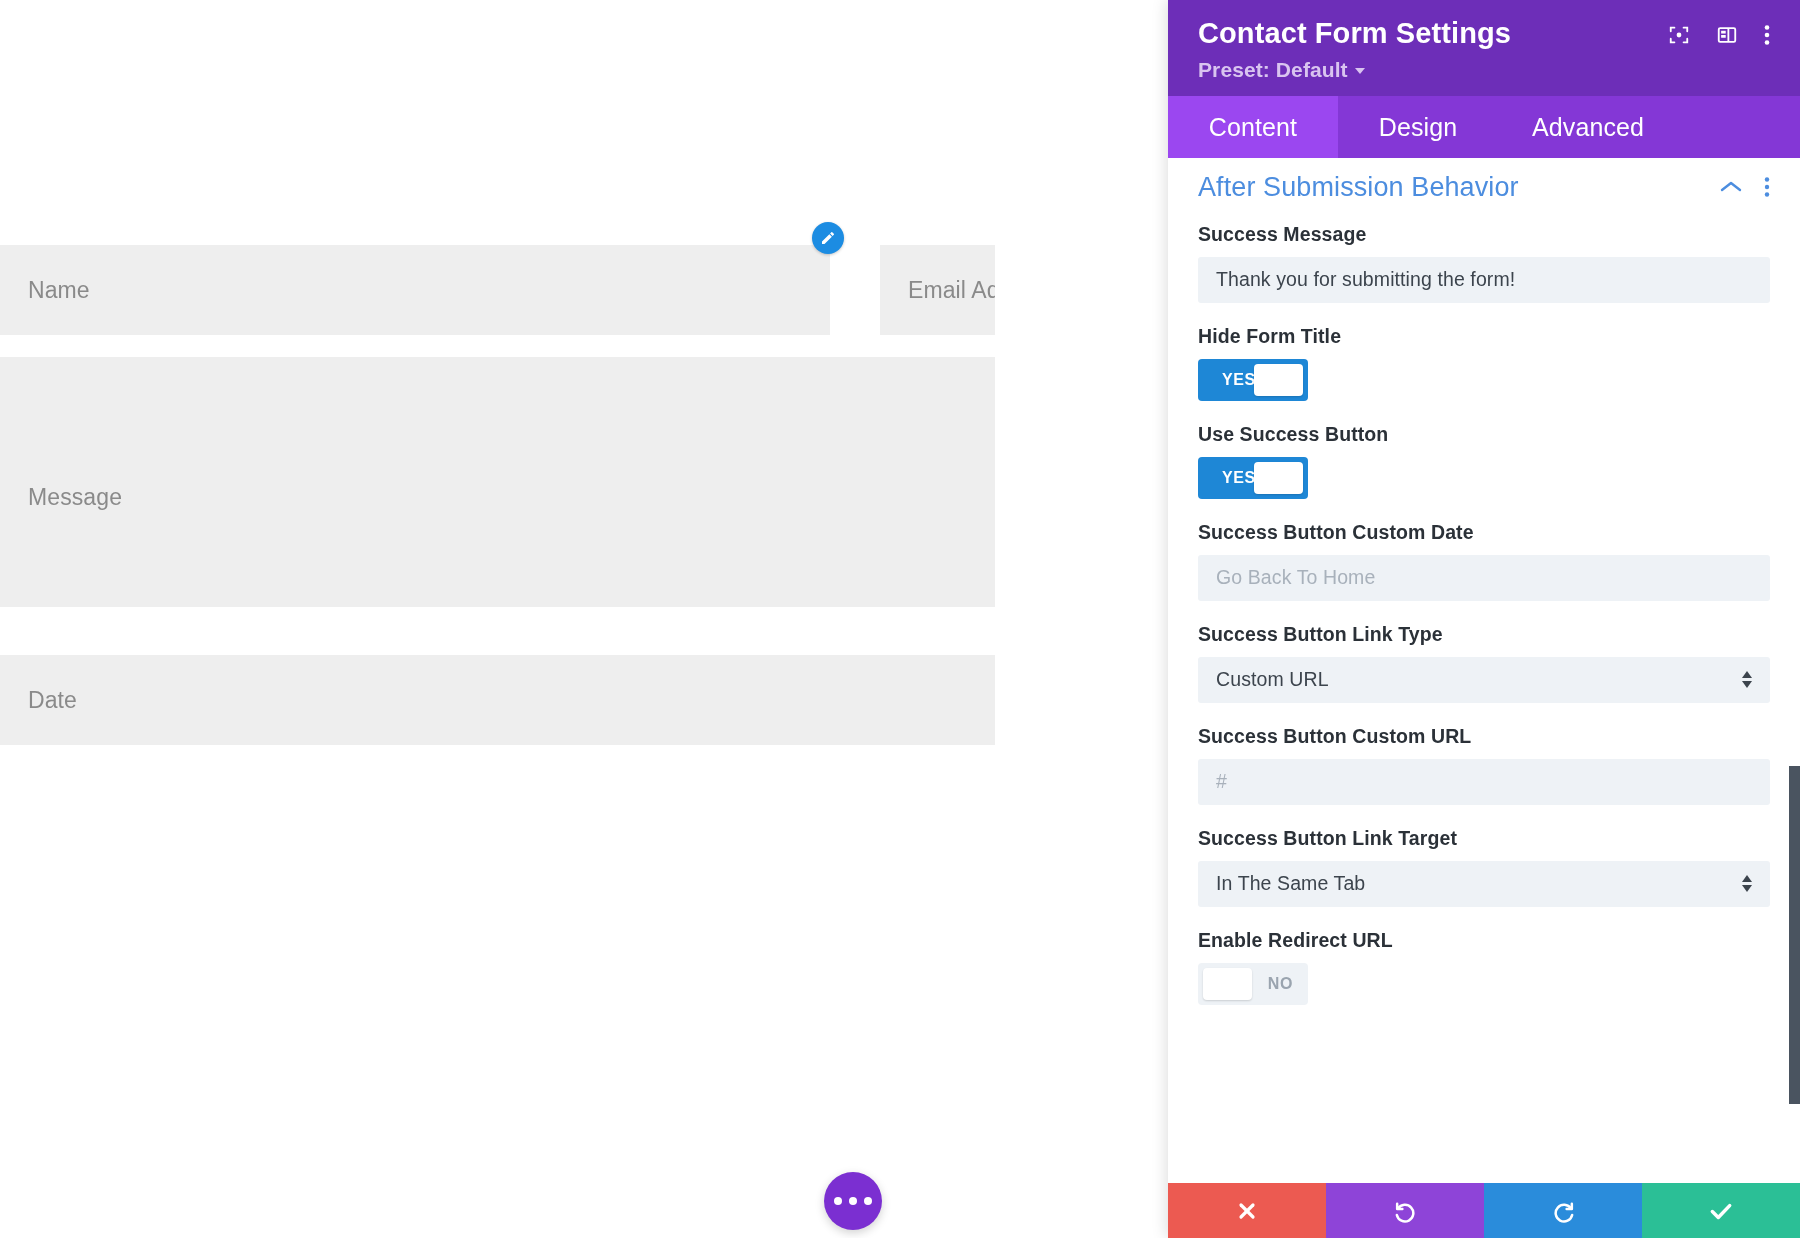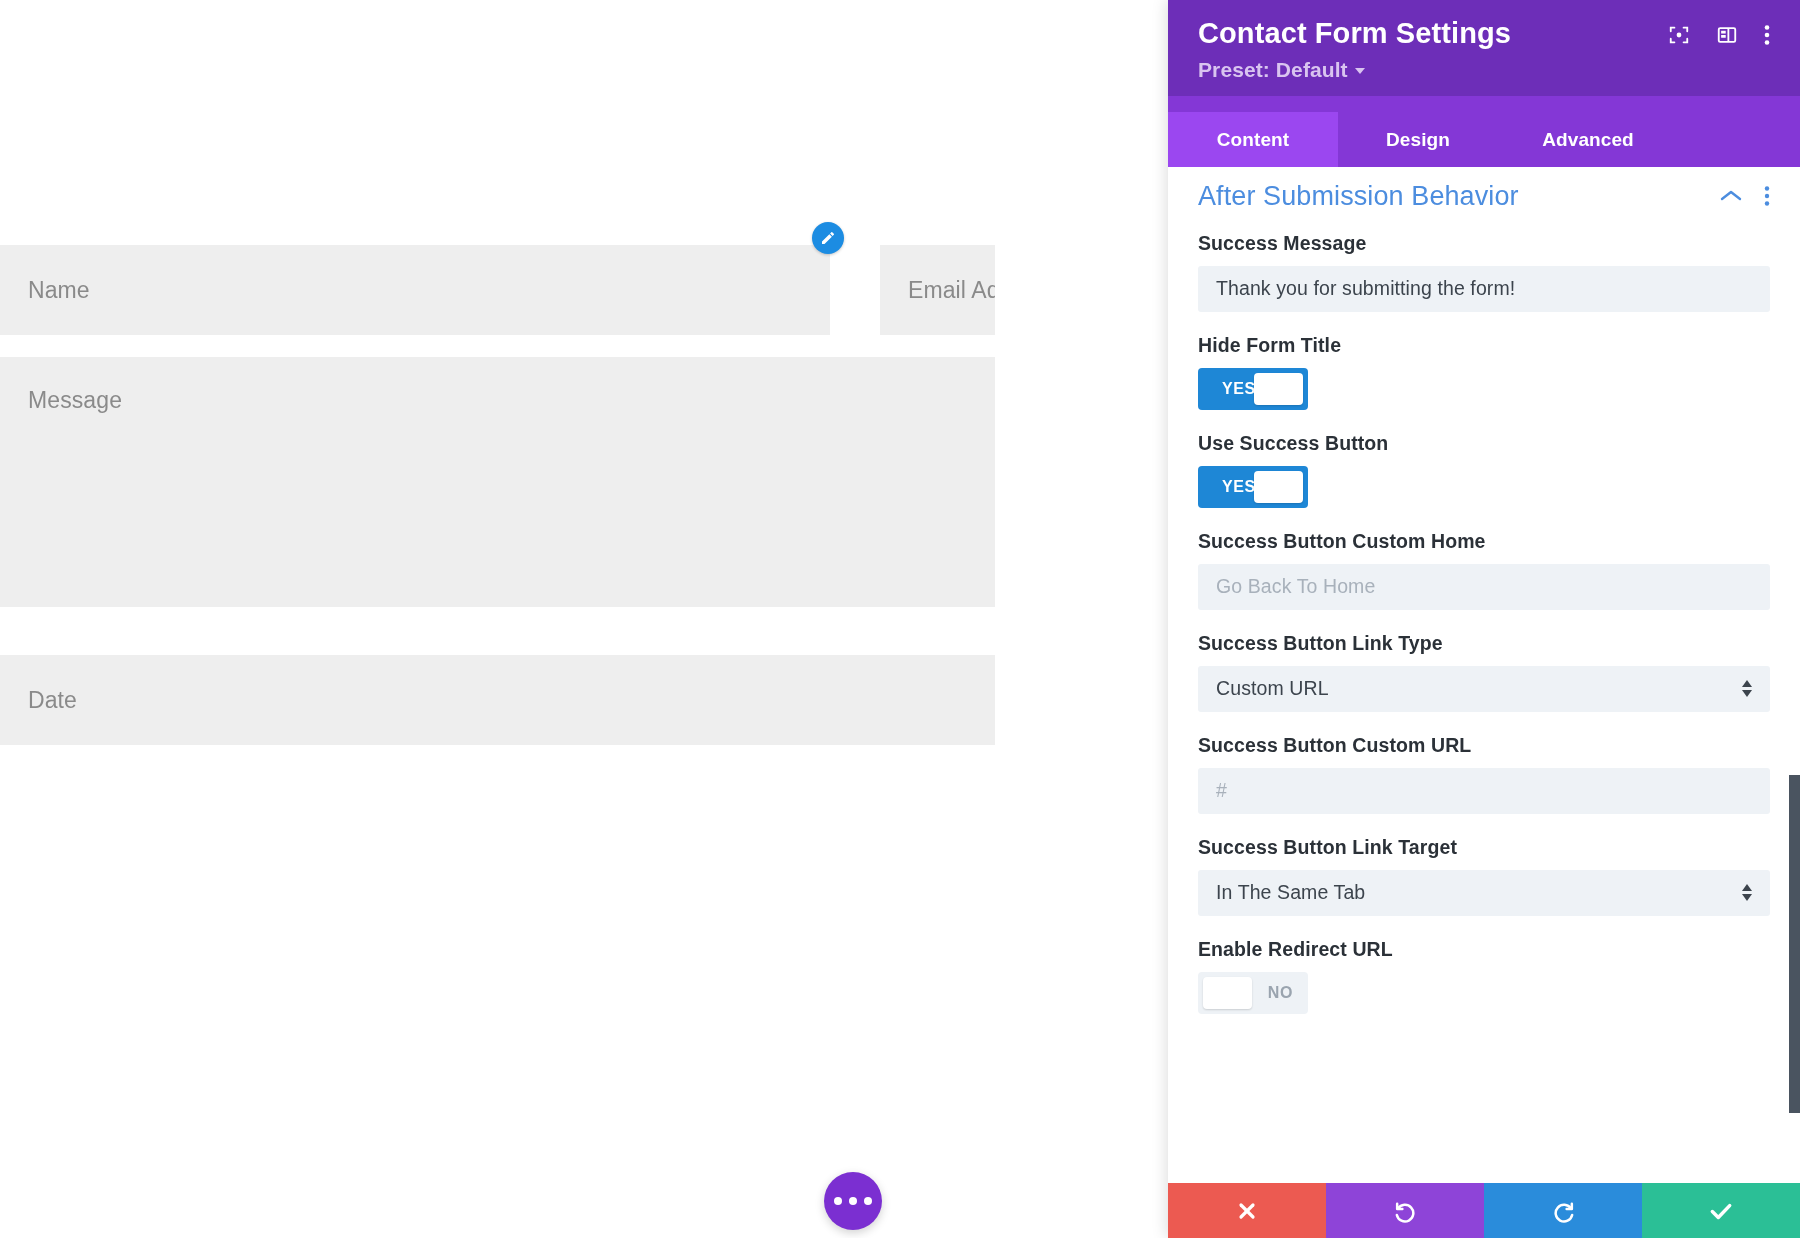--- a/index.html
+++ b/index.html
@@ -30,21 +30,21 @@
   }
 
   .field {
     position: absolute;
     background: #eeeeee;
     color: #8a8a8a;
     font-size: 23px;
     font-weight: 400;
     padding: 0 28px;
     display: flex;
-    align-items: flex-start;
+    align-items: center;
     letter-spacing: .1px;
   }
   .field.single { align-items: center; }
 
   .fld-name  { left: 0;    top: 245px; width: 830px;  height: 90px; }
   .fld-email { left: 880px;top: 245px; width: 500px;  height: 90px; }
   .fld-msg   { left: 0;    top: 357px; width: 1380px; height: 250px; padding-top: 30px;}
   .fld-date  { left: 0;    top: 655px; width: 1380px; height: 90px; }
 
   .edit-badge {
@@ -126,27 +126,26 @@
     margin-top: 3px;
   }
 
   .tabs {
     display: flex;
     background: #8437d6;
     flex: 0 0 auto;
   }
   .tab {
     color: #ffffff;
-    font-size: 19px;
-    font-weight: 700;
+    font-size: 25px;
+    font-weight: 400;
     padding: 17px 0 16px 0;
     text-align: center;
     cursor: pointer;
     letter-spacing: .1px;
-    margin-top: 16px;
   }
   .tab.t0 { width: 170px; }
   .tab.t1 { width: 160px; }
   .tab.t2 { width: 180px; }
   .tab.active { background: #9b47f0; }
 
   .panel-body {
     position: relative;
     flex: 1 1 auto;
     overflow: hidden;
@@ -397,21 +396,21 @@
 
       <div class="ctrl">
         <div class="ctrl-label">Use Success Button</div>
         <div class="toggle on">
           <span class="txt">YES</span>
           <span class="knob"></span>
         </div>
       </div>
 
       <div class="ctrl">
-        <div class="ctrl-label">Success Button Custom Home</div>
+        <div class="ctrl-label">Success Button Custom Date</div>
         <div class="input-box placeholder">Go Back To Home</div>
       </div>
 
       <div class="ctrl">
         <div class="ctrl-label">Success Button Link Type</div>
         <div class="select-box">
           <span>Custom URL</span>
           <span class="spinner">
             <span class="up"></span>
               <span class="dn"></span>

